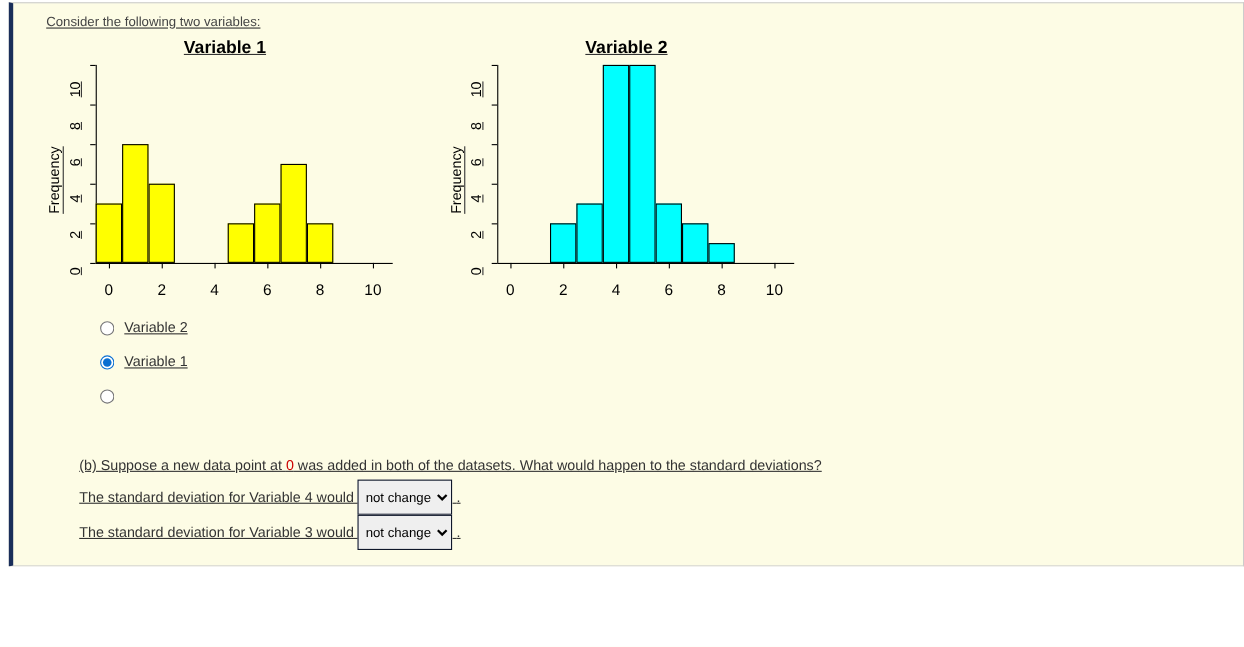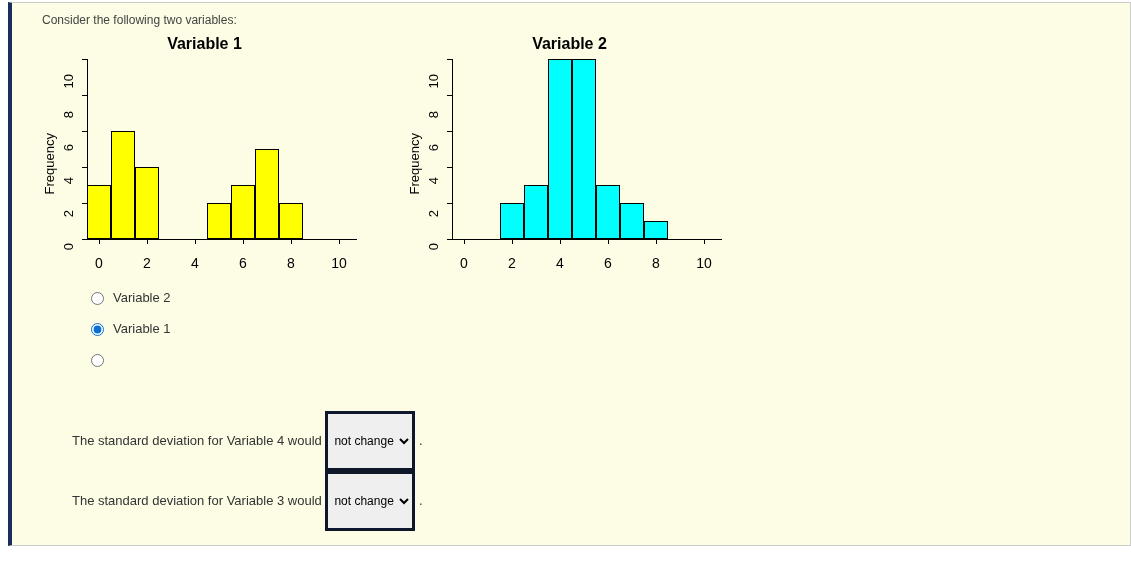--- a/index.html
+++ b/index.html
@@ -13,20 +13,21 @@
     width: 1131px;
     box-sizing: border-box;
   }
   .question-box {
     background: #fdfce5;
     border: 1px solid #ccc;
     border-left: 4px solid #1a2e5a;
     padding: 10px 14px 14px 30px;
     margin-left: 8px;
     margin-top: 2px;
+    text-decoration: underline;
   }
   .prompt {
     font-size: 12px;
     color: #444;
     margin-bottom: 8px;
   }
   .charts-row {
     display: flex;
     gap: 40px;
     margin-left: 0;
@@ -169,23 +170,23 @@
   }
   .partb {
     margin-top: 38px;
     margin-left: 30px;
     font-size: 13px;
     line-height: 1.9;
   }
   .partb .highlight { color: #cc0000; }
   select {
     font-size: 12px;
-    border: 3px solid #0f172a;
+    border: 1px solid #0f172a;
     background: #efefef;
-    padding: 19px 2px;
+    padding: 7px 2px;
   }
   .saved-work {
     margin-top: 10px;
     margin-left: 130px;
     font-size: 12px;
     font-style: italic;
     color: #555;
   }
   .saved-work a {
     color: #0000cc;
@@ -330,20 +331,23 @@
         <input type="radio" name="parta" checked="" style="">
         <span>Variable 1</span>
       </label>
       <label class="radio-row">
         <input type="radio" name="parta" style="">
       </label>
     </div>
 
     <div class="partb">
       <div>
+        <span>(b) Suppose a new data point at </span><span class="highlight">0</span><span> was added in both of the datasets. What would happen to the standard deviations?</span>
+      </div>
+      <div>
         <span>The standard deviation for Variable 4 would </span>
         <select>
           <option>not change</option>
         </select>
         <span> .</span>
       </div>
       <div>
         <span>The standard deviation for Variable 3 would </span>
         <select>
           <option>not change</option>

